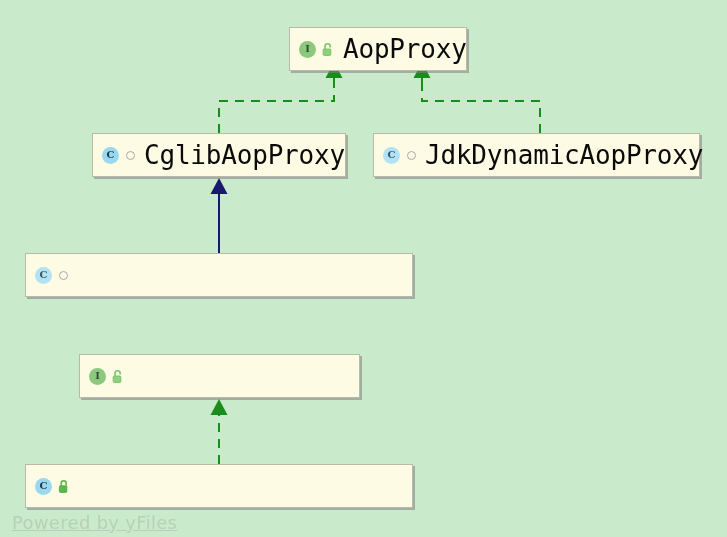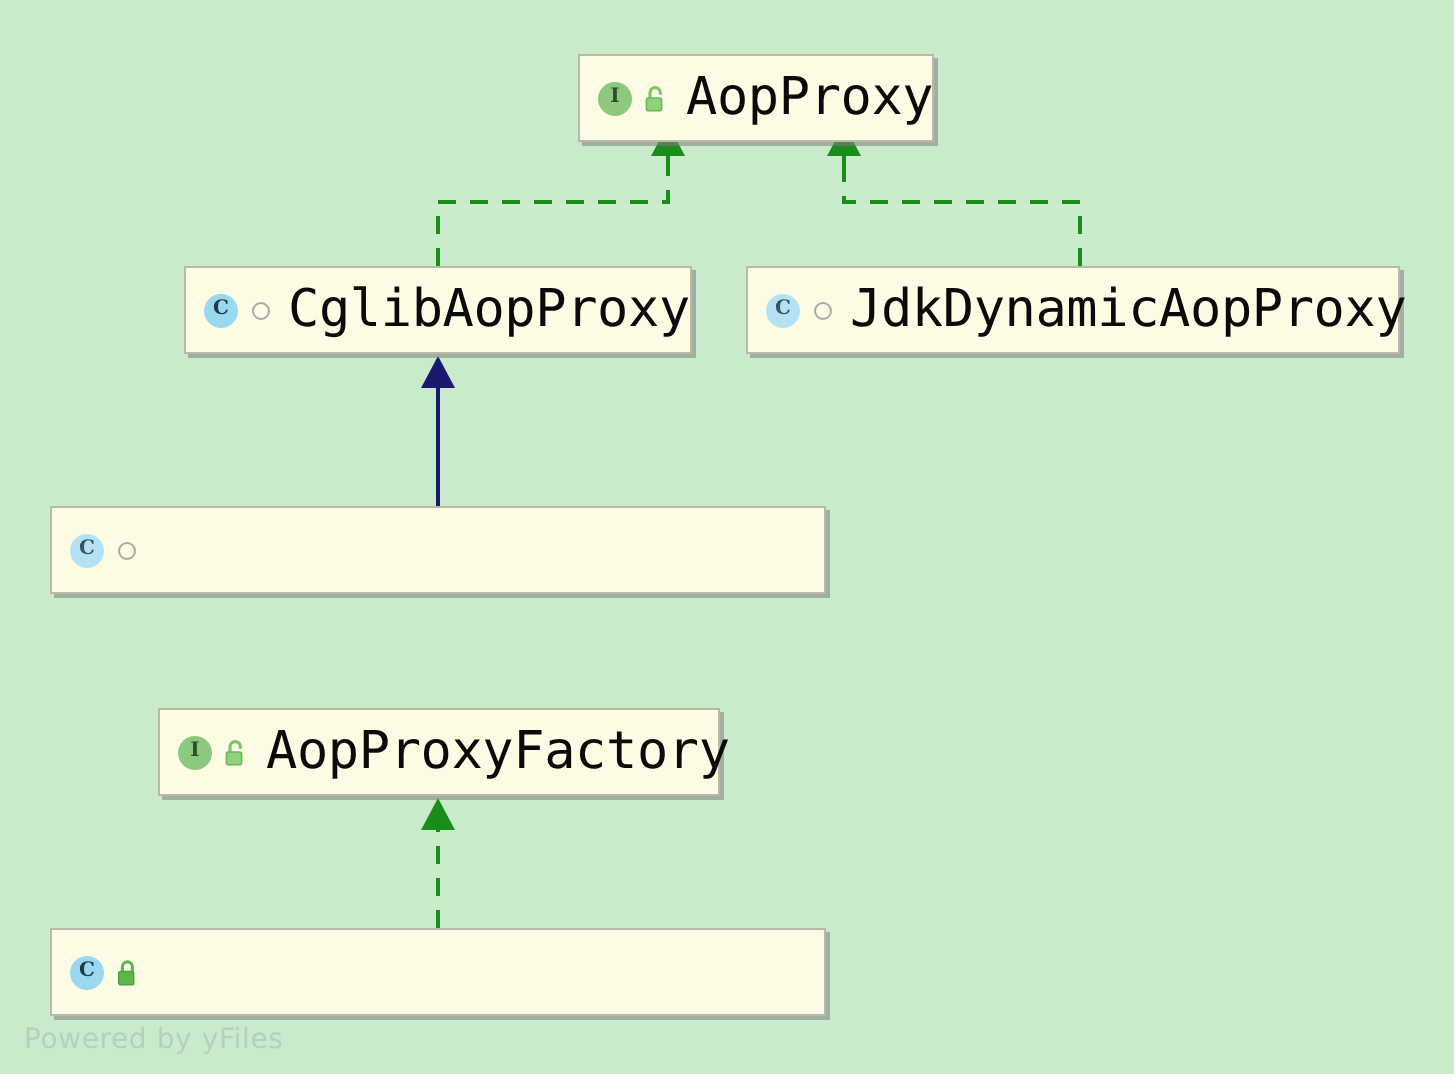--- a/index.html
+++ b/index.html
@@ -88,24 +88,25 @@
   
   .mod-lock {
     margin-left: 5px;
     display: inline-block;
     width: 13px;
     height: 14px;
   }
   .watermark {
     position: absolute;
     font-family: "DejaVu Sans", sans-serif;
-    font-size: 14px;
+    font-size: 18px;
     color: #b8cfba;
     letter-spacing: 0.3px;
     user-select: none;
+    text-decoration: underline;
   }
 </style>
 </head>
 <body>
 
 <div id="diagram-canvas">
 
   <svg id="edge-layer" viewBox="0 0 727 537" xmlns="http://www.w3.org/2000/svg">
     <defs>
       <marker id="arrow-green" markerWidth="14" markerHeight="14" refX="1.5" refY="5" orient="auto" markerUnits="userSpaceOnUse">
@@ -178,21 +179,20 @@
   <div class="uml-node" style="left:79px; top:354px; width:281px; height:44px;">
     <span class="icon-group">
       <span class="type-badge interface">I</span>
       <span class="mod-lock">
         <svg viewBox="0 0 13 14" width="13" height="14" xmlns="http://www.w3.org/2000/svg">
           <path d="M 4 6 L 4 3.4 A 2.6 2.6 0 0 1 9.2 3.4 L 9.2 4.4" fill="none" stroke="#7ec46c" stroke-width="1.6"></path>
           <rect x="2.2" y="6" width="7.6" height="6.4" rx="1" fill="#8ed37b" stroke="#6fb75f" stroke-width="0.8"></rect>
         </svg>
       </span>
     </span>
-    <span class="node-label">AopProxyFactory</span>
   </div>
 
   <div class="uml-node" style="left:25px; top:464px; width:388px; height:44px;">
     <span class="icon-group">
       <span class="type-badge clazz">C</span>
       <span class="mod-lock">
         <svg viewBox="0 0 13 14" width="13" height="14" xmlns="http://www.w3.org/2000/svg">
           <path d="M 4.2 6 L 4.2 3.4 A 2.5 2.5 0 0 1 9.2 3.4 L 9.2 5.6" fill="none" stroke="#63b552" stroke-width="1.6"></path>
           <rect x="2.4" y="5.8" width="7.4" height="6.6" rx="1" fill="#5cb84c" stroke="#4ea340" stroke-width="0.8"></rect>
         </svg>

